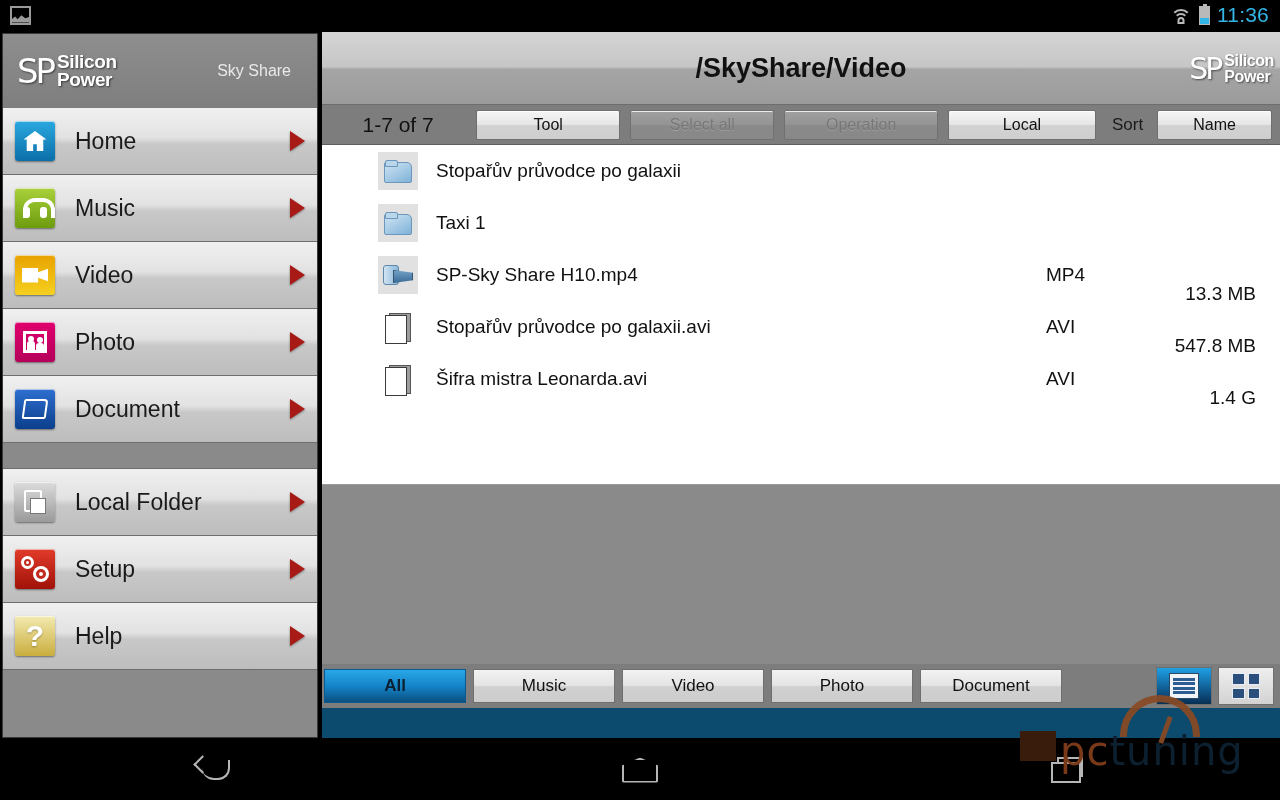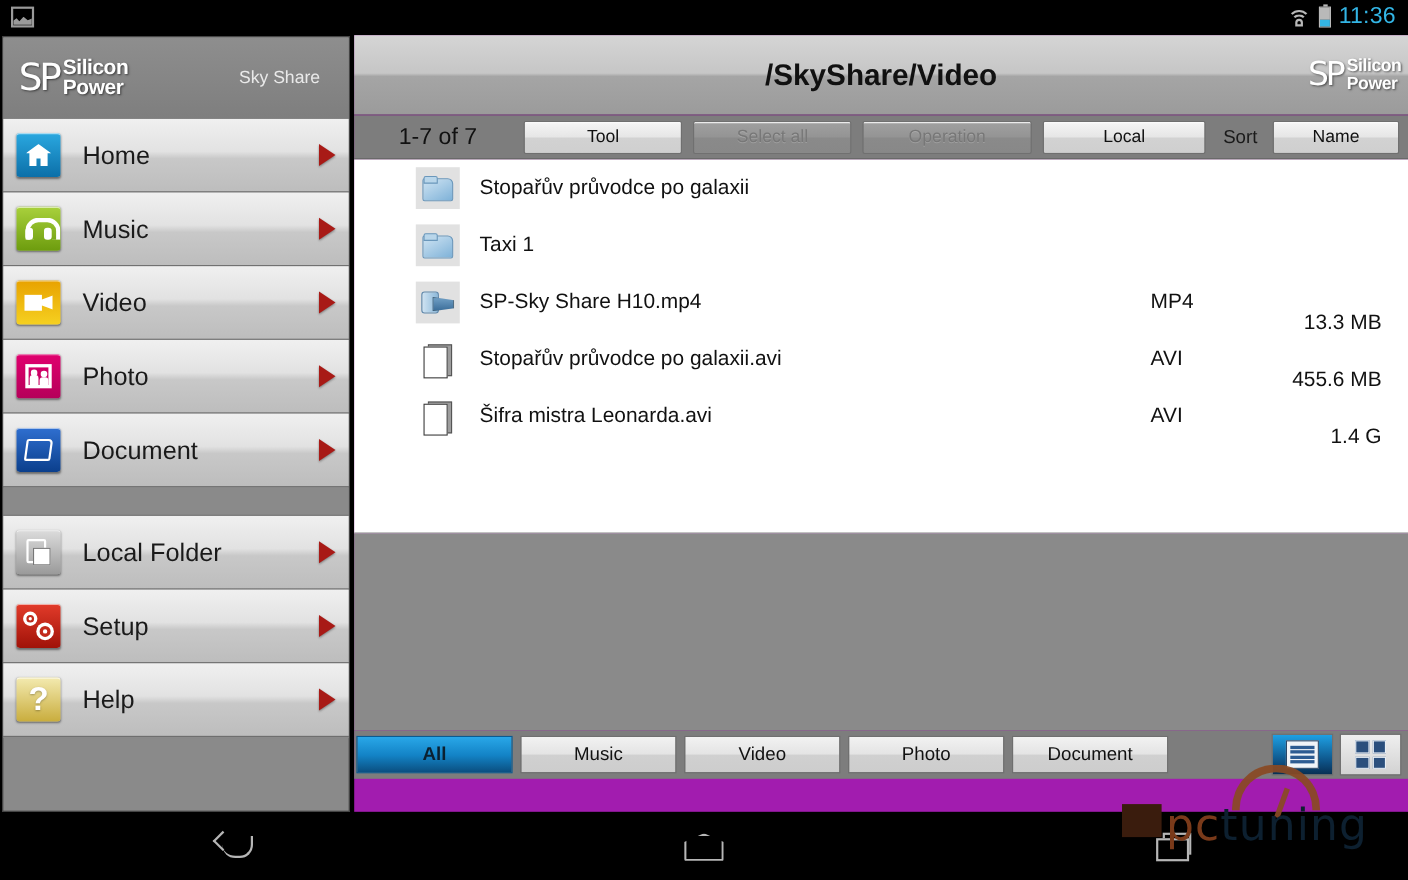--- a/index.html
+++ b/index.html
@@ -83,21 +83,21 @@
   .ic-setup .g { width:26px; height:24px; position:relative; }
   .ic-setup .g .k1,.ic-setup .g .k2 { position:absolute; border-radius:50%; background:#fff;
     box-shadow:0 0 0 3px #fff; }
   .ic-setup .g .k1 { width:7px;height:7px; left:2px; top:2px; border:2px solid #c12a1c; }
   .ic-setup .g .k2 { width:10px;height:10px; right:2px; bottom:2px; border:3px solid #c12a1c; }
   .ic-help { background:linear-gradient(#f3eab0,#c9ad3d); }
   .ic-help .g { color:#fff; font-size:30px; font-weight:bold; line-height:1;
     text-shadow:0 1px 2px rgba(0,0,0,.3); }
 
   
-  #main { position:absolute; left:322px; top:32px; width:958px; height:706px; background:#a21caf; }
+  #main { position:absolute; left:322px; top:32px; width:958px; height:706px; background:#0c4a6e; }
   #main-header { height:73px; background:linear-gradient(#d5d5d5 0%,#c6c6c6 48%,#a5a5a5 52%,#9b9b9b 100%);
     display:flex; align-items:center; justify-content:center; position:relative;
     border-bottom:1px solid #6d6d6d; }
   #path-title { font-size:27px; font-weight:bold; color:#111; }
   #header-logo { position:absolute; right:6px; top:50%; transform:translateY(-50%);
     display:flex; align-items:center; }
   #header-logo .sp-mark { font-size:30px; }
   #header-logo .sp-words div { font-size:16px; }
 
   #toolbar { height:40px; background:#7d7d7d; display:flex; align-items:center;
@@ -340,21 +340,21 @@
       <div class="f-name">SP-Sky Share H10.mp4</div>
       <div class="f-type">MP4</div>
       <div class="f-size">13.3 MB</div>
     </div>
     <div class="file-row">
       <div class="f-ico page">
           <div class="g"></div>
         </div>
       <div class="f-name">Stopařův průvodce po galaxii.avi</div>
       <div class="f-type">AVI</div>
-      <div class="f-size">455.6 MB</div>
+      <div class="f-size">547.8 MB</div>
     </div>
     <div class="file-row">
       <div class="f-ico page">
           <div class="g"></div>
         </div>
       <div class="f-name">Šifra mistra Leonarda.avi</div>
       <div class="f-type">AVI</div>
       <div class="f-size">1.4 G</div>
     </div>
   </div>

